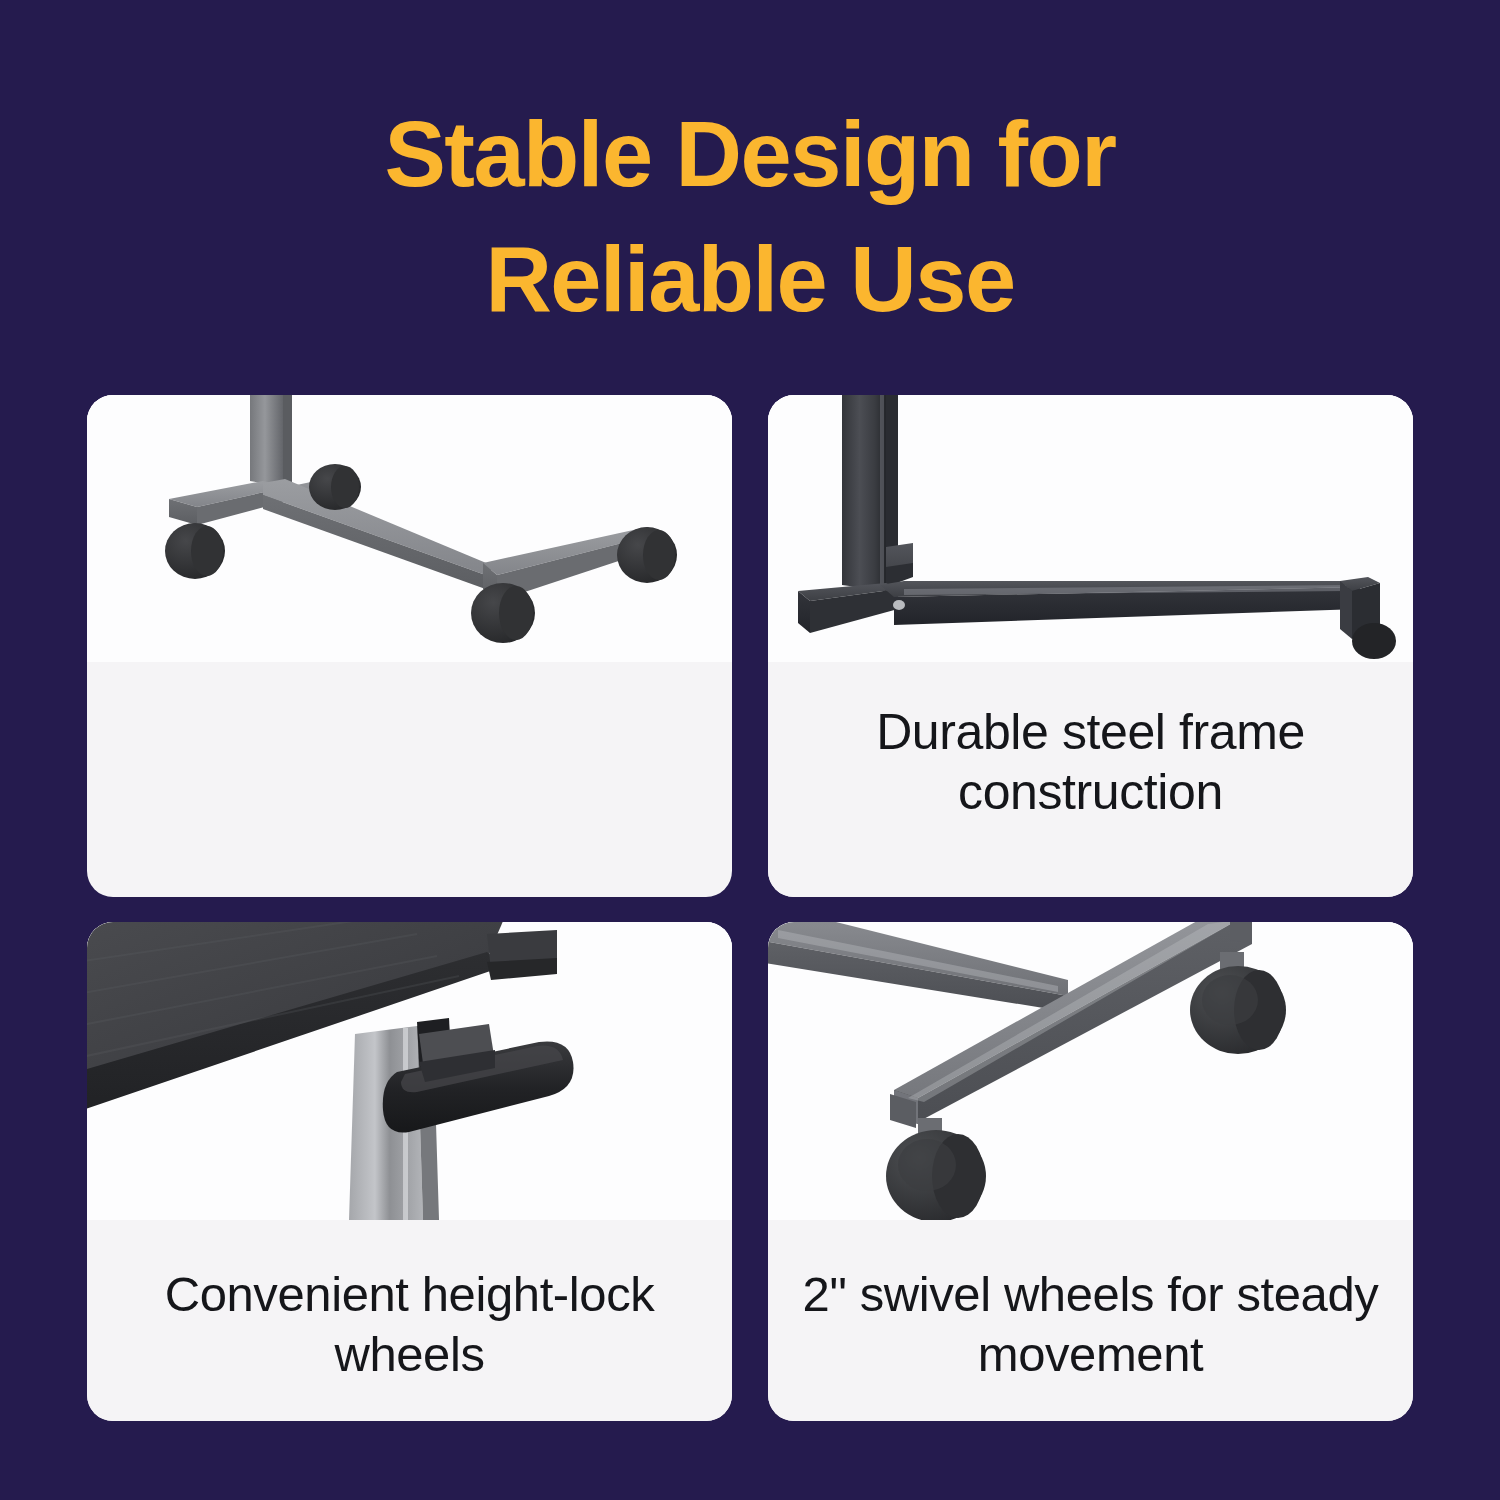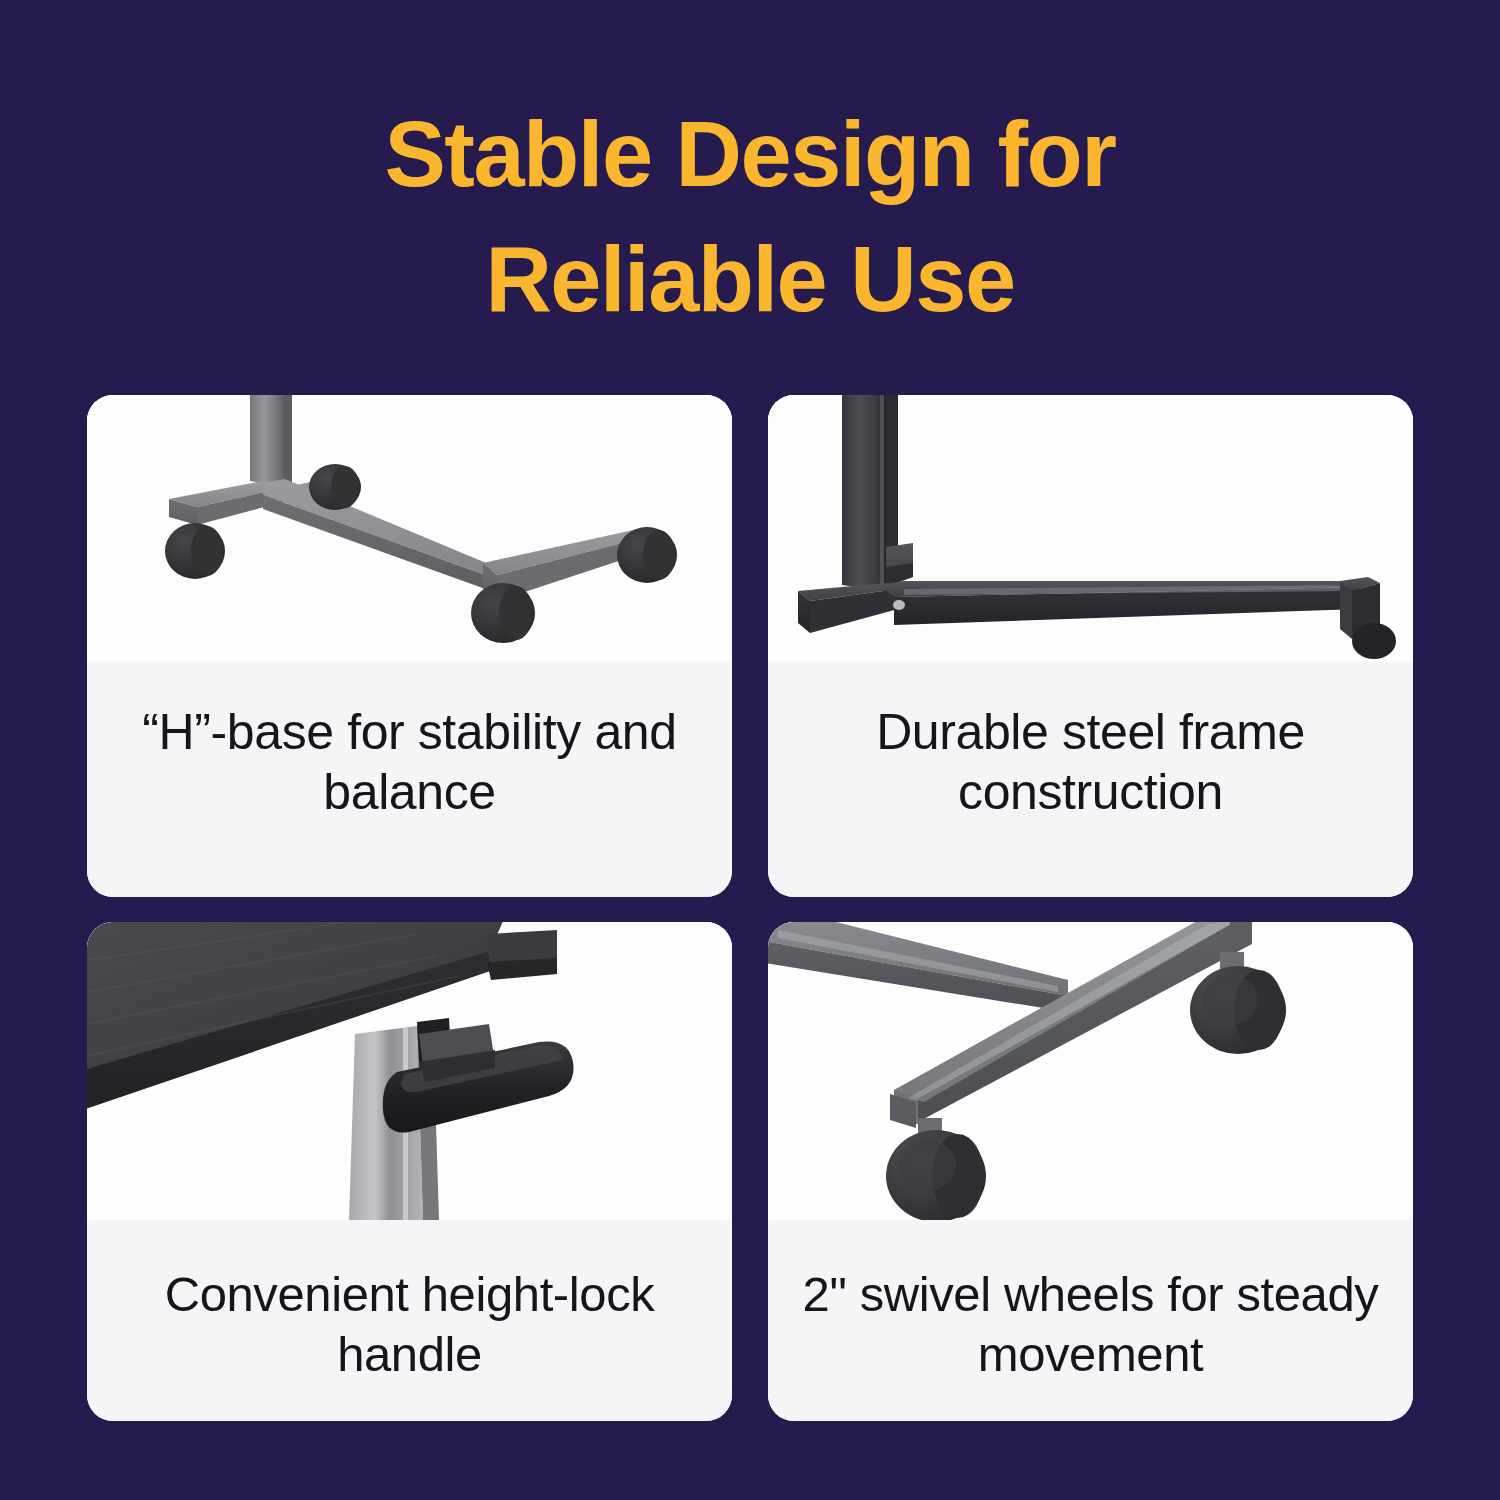--- a/index.html
+++ b/index.html
@@ -150,23 +150,20 @@
           <ellipse cx="248" cy="92" rx="26" ry="23" fill="url(#c1wheel)"></ellipse>
           <ellipse cx="258" cy="92" rx="14" ry="21" fill="#313234"></ellipse>
           <ellipse cx="108" cy="156" rx="30" ry="28" fill="url(#c1wheel)"></ellipse>
           <ellipse cx="120" cy="156" rx="16" ry="25" fill="#313234"></ellipse>
           <ellipse cx="560" cy="160" rx="30" ry="28" fill="url(#c1wheel)"></ellipse>
           <ellipse cx="572" cy="160" rx="16" ry="25" fill="#313234"></ellipse>
           <ellipse cx="416" cy="218" rx="32" ry="30" fill="url(#c1wheel)"></ellipse>
           <ellipse cx="429" cy="218" rx="17" ry="27" fill="#313234"></ellipse>
         </svg>
       </div>
-      <div class="card-caption">
-        <div class="caption-text">“H”-base for stability and balance</div>
-      </div>
     </div>
 
     <div class="card row1">
       <div class="card-photo">
         <svg viewBox="0 0 645 267" preserveAspectRatio="xMidYMid slice" aria-hidden="true">
           <defs>
             <linearGradient id="c2col" x1="0" y1="0" x2="1" y2="0">
               <stop offset="0" stop-color="#33353A"></stop>
                 <stop offset="0.4" stop-color="#4C4E54"></stop>
               <stop offset="0.75" stop-color="#3A3C41"></stop>
@@ -264,21 +261,21 @@
 
           <path d="M310 150 L452 120 Q482 116 486 140 Q490 166 462 174 L322 210 Q298 214 296 188 Q294 160 310 150 Z" fill="url(#c3lever)"></path>
 
           <path d="M318 152 L450 124 Q472 121 476 138 L330 170 Q314 172 314 160 Z" fill="#45464A" opacity="0.75"></path>
 
           <polygon points="332,112 402,102 408,140 338,156" fill="#4D4E52"></polygon>
           <polygon points="332,140 408,128 408,146 338,160" fill="#2E2F33"></polygon>
         </svg>
       </div>
       <div class="card-caption">
-        <div class="caption-text">Convenient height-lock handle</div>
+        <div class="caption-text">Convenient height-lock wheels</div>
       </div>
     </div>
 
     <div class="card row2">
       <div class="card-photo">
         <svg viewBox="0 0 645 298" preserveAspectRatio="xMidYMid slice" aria-hidden="true">
           <defs>
             <linearGradient id="c4top" x1="0" y1="0" x2="0" y2="1">
               <stop offset="0" stop-color="#8B8D92"></stop>
                 <stop offset="1" stop-color="#6F7176"></stop>

